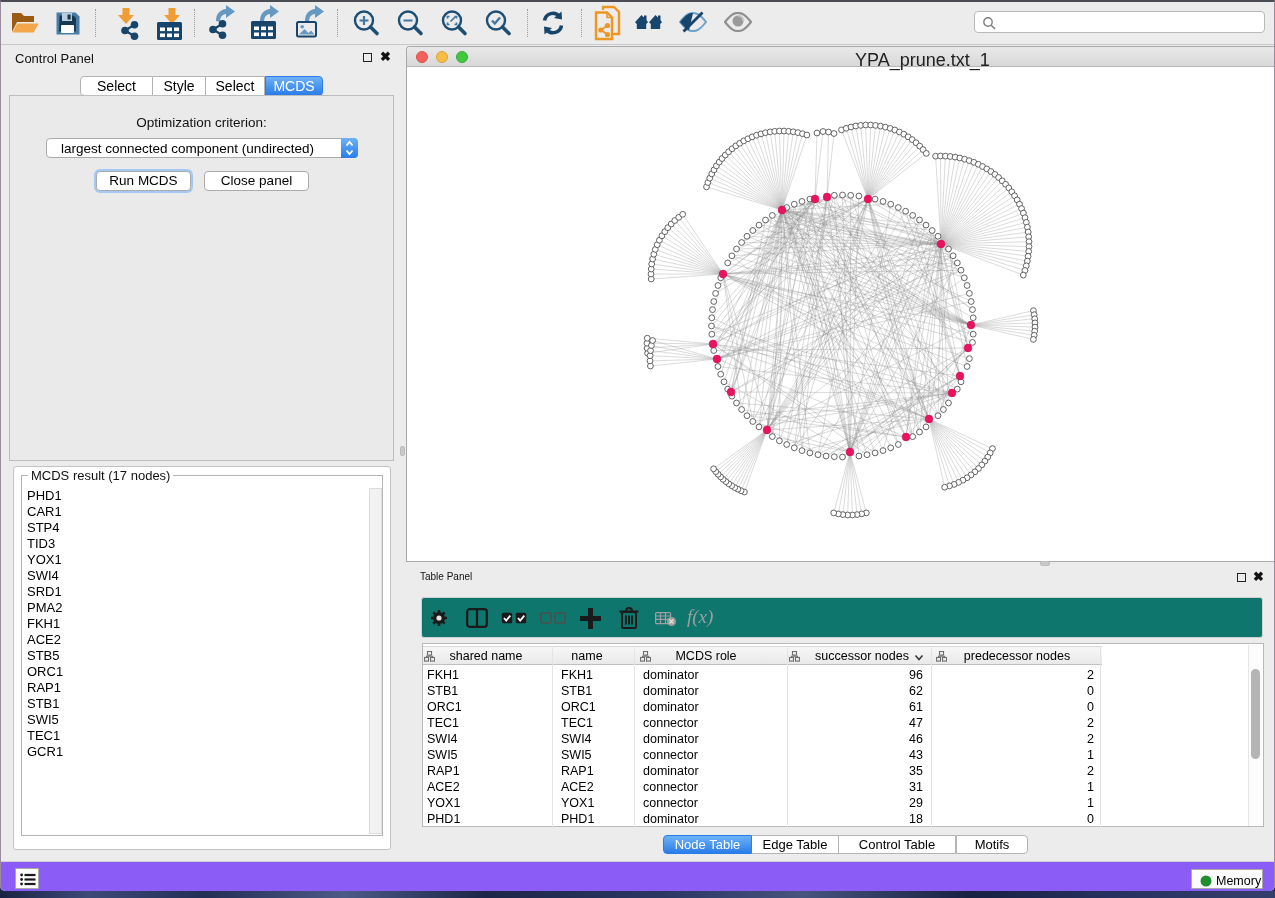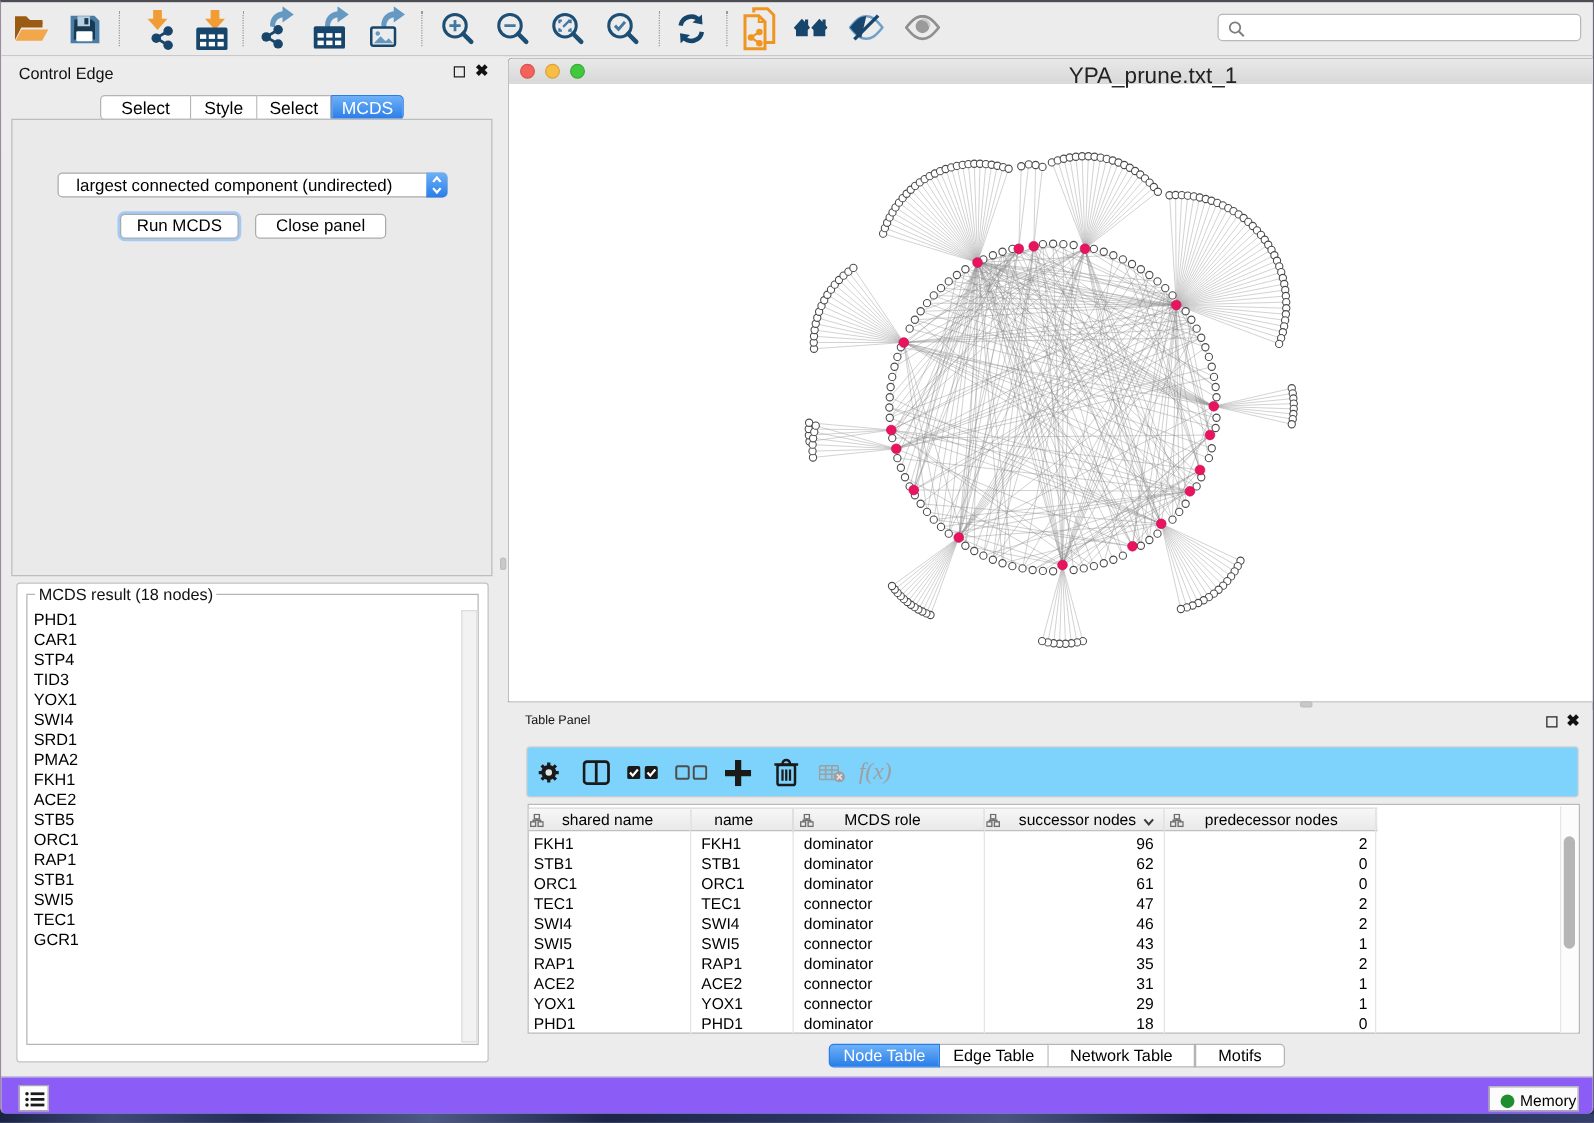--- a/index.html
+++ b/index.html
@@ -34,21 +34,21 @@
 #hambtn{position:absolute;left:14px;top:6px;width:24px;height:21px;background:#fdfdfd;border:1px solid #a9a9a9}
 #membtn{position:absolute;left:1190px;top:7px;width:72px;height:20px;background:#fbfbfb;border:1px solid #a9a9a9;font-size:12.5px;color:#000}
 
 #net{position:absolute;left:405px;top:44px;width:870px;height:516px;background:#fff;border:1px solid #a9a9a9;border-right:none;border-radius:4px 0 0 0}
 #nettitle{position:absolute;left:0;top:0;width:100%;height:20px;background:linear-gradient(#e9e9e9,#d8d8d8);border-bottom:1px solid #b6b6b6;border-radius:4px 0 0 0}
 .tl{position:absolute;top:4px;width:12px;height:12px;border-radius:50%}
 #nettitle .t{position:absolute;left:448px;top:3px;font-size:18px;color:#222}
 
 #tp{position:absolute;left:405px;top:566px;width:870px;height:294px;background:#ececec}
 #tp .title{position:absolute;left:14px;top:3px;font-size:10px;color:#111}
-#ttools{position:absolute;left:15px;top:29px;width:842px;height:41px;background:#7dd3fc;border:1px solid #d0d0d0;border-radius:3px}
+#ttools{position:absolute;left:15px;top:29px;width:842px;height:41px;background:#0f766e;border:1px solid #d0d0d0;border-radius:3px}
 #tbl{position:absolute;left:16px;top:75px;width:842px;height:184px;background:#fff;border:1px solid #b9b9b9}
 #thead{position:absolute;left:0;top:2px;width:679px;height:19px;background:linear-gradient(#f7f7f7,#e9e9e9);border-top:1px solid #d8d8d8;border-bottom:1px solid #c0c0c0}
 .hcell{position:absolute;top:2px;font-size:12.5px;color:#000;white-space:nowrap}
 .vline{position:absolute;top:2px;width:0;height:182px;border-left:1px solid #e4e4e4}
 .hvline{position:absolute;top:0;width:0;height:19px;border-left:1px solid #c6c6c6}
 .row{position:absolute;font-size:12.5px;color:#000;white-space:nowrap}
 .num{text-align:right}
 #sb{position:absolute;right:1px;top:1px;width:14px;height:181px;background:#fcfcfc;border-left:1px solid #e6e6e6}
 #sbthumb{position:absolute;left:2px;top:24px;width:9px;height:90px;background:#b5b5b5;border-radius:5px}
 
@@ -195,41 +195,42 @@
         <path d="M14 3.5 a5.5 5.5 0 0 1 5.5 5.5" stroke="#c9c9c9" stroke-width="2" fill="none"></path>
       </svg>
       <div class="abs" style="left:973px;top:9px;width:291px;height:22px;background:#fff;border:1px solid #b9b9b9;border-radius:4px">
 <svg class="abs" style="left:7px;top:4px" width="15" height="15" viewBox="0 0 15 15">
           <circle cx="6" cy="6" r="4.2" fill="none" stroke="#7d7d7d" stroke-width="1.4"></circle>
           <path d="M9.2 9.2 L13 13" stroke="#7d7d7d" stroke-width="1.6"></path>
         </svg>
       </div>
     </div>
   <div id="cp">
-    <div class="title">Control Edge</div>
+    <div class="title">Control Panel</div>
     <div class="winbtn" style="left:362px"></div>
     <div class="wx" style="left:379px">✖</div>
     <div class="tab" style="left:79px;width:73px;border-radius:4px 0 0 4px">Select</div>
     <div class="tab" style="left:152px;width:53px;border-left:none">Style</div>
     <div class="tab" style="left:205px;width:59px;border-left:none">Select</div>
     <div class="tab tabsel" style="left:264px;width:58px;border-radius:0 4px 4px 0">MCDS</div>
     <div id="tabbox"></div>
+    <div id="optlab">Optimization criterion:</div>
     <div id="sel">
         <span class="txt">largest connected component (undirected)</span>
       <span class="spin">
           <svg width="17" height="20">
             <path d="M5.5 7.5 L8.5 4 L11.5 7.5 M5.5 12.5 L8.5 16 L11.5 12.5" stroke="#fff" stroke-width="1.8" fill="none"></path>
           </svg>
         </span>
     </div>
     <div class="btn" style="left:95px;top:126px;width:95px;box-shadow:0 0 0 2px #a5c9f5">Run MCDS</div>
     <div class="btn" style="left:203px;top:126px;width:105px">Close panel</div>
     <div id="res">
       <div id="grp">
-          <span class="gt">MCDS result (18 nodes)</span>
+          <span class="gt">MCDS result (17 nodes)</span>
         <div id="list">PHD1<br>CAR1<br>STP4<br>TID3<br>YOX1<br>SWI4<br>SRD1<br>PMA2<br>FKH1<br>ACE2<br>STB5<br>ORC1<br>RAP1<br>STB1<br>SWI5<br>TEC1<br>GCR1</div>
         <div id="vtrack"></div>
       </div>
     </div>
   </div>
   <div id="net">
     <div id="nettitle">
       <span class="tl" style="left:9px;background:#f4625c;border:0.5px solid #d8534e"></span>
       <span class="tl" style="left:29px;background:#f7bd45;border:0.5px solid #dba338"></span>
       <span class="tl" style="left:49px;background:#41c83f;border:0.5px solid #35ad36"></span>
@@ -607,21 +608,21 @@
       <div class="vline" style="left:211px"></div>
       <div class="vline" style="left:364px"></div>
       <div class="vline" style="left:508px"></div>
       <div class="vline" style="left:677px"></div>
       <div id="sb">
           <div id="sbthumb"></div>
         </div>
     </div>
     <div class="btab btabsel" style="left:257px;width:89px;border-radius:4px 0 0 4px">Node Table</div>
     <div class="btab" style="left:346px;width:87px;border-left:none">Edge Table</div>
-    <div class="btab" style="left:433px;width:117px;border-left:none">Network Table</div>
+    <div class="btab" style="left:433px;width:117px;border-left:none">Control Table</div>
     <div class="btab" style="left:550px;width:72px;border-radius:0 4px 4px 0">Motifs</div>
   </div>
   <div id="status">
     <div id="hambtn">
         <svg class="abs" style="left:4px;top:4px" width="16" height="13" viewBox="0 0 16 13">
           <g fill="#1a1a1a">
             <circle cx="1.6" cy="2" r="1.4"></circle>
             <circle cx="1.6" cy="6.5" r="1.4"></circle>
             <circle cx="1.6" cy="11" r="1.4"></circle>
             <rect x="4.5" y="0.9" width="11" height="2.2"></rect>

